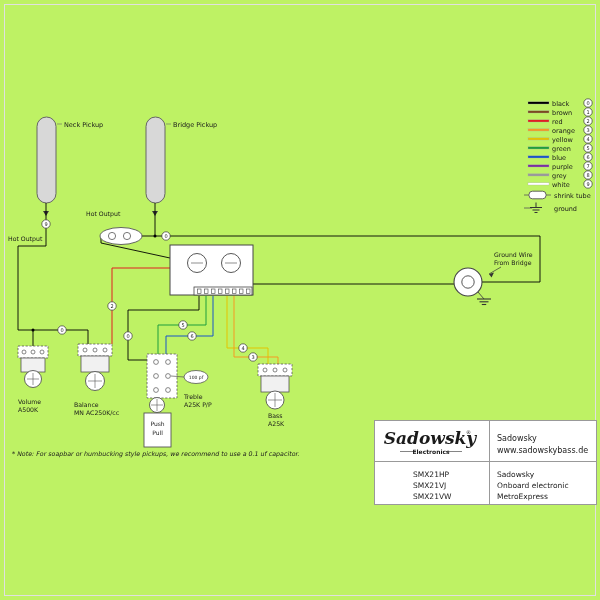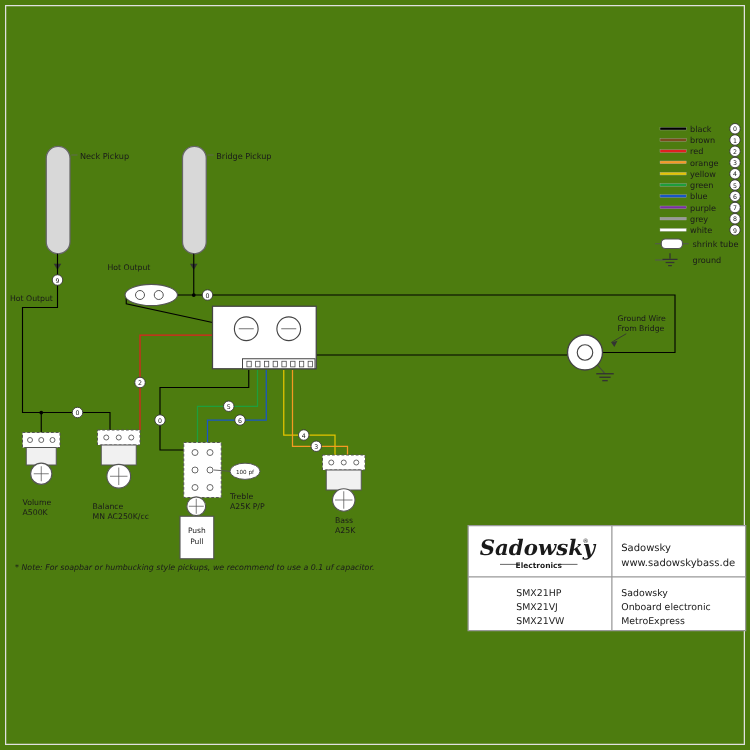--- a/index.html
+++ b/index.html
@@ -1,16 +1,16 @@
 <!DOCTYPE html>
 <html><head>
 <meta charset="utf-8">
 <style>
   html,body{margin:0;padding:0;background:#fff;}
-  #page{position:relative;width:600px;height:600px;background:#4d7c0f;overflow:hidden;}
+  #page{position:relative;width:600px;height:600px;background:#bef264;overflow:hidden;}
   svg{display:block;}
   text{font-family:"DejaVu Sans",sans-serif;fill:#1a1a1a;}
   .logo{font-family:"DejaVu Serif",serif;font-style:italic;font-weight:bold;}
   .note{font-style:italic;}
 </style>
 </head>
 <body>
 
 <div id="page">
 <svg width="600" height="600" viewBox="0 0 600 600">

